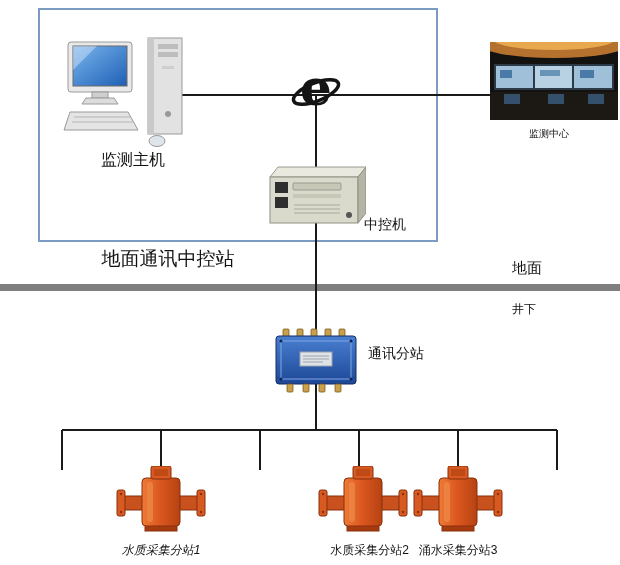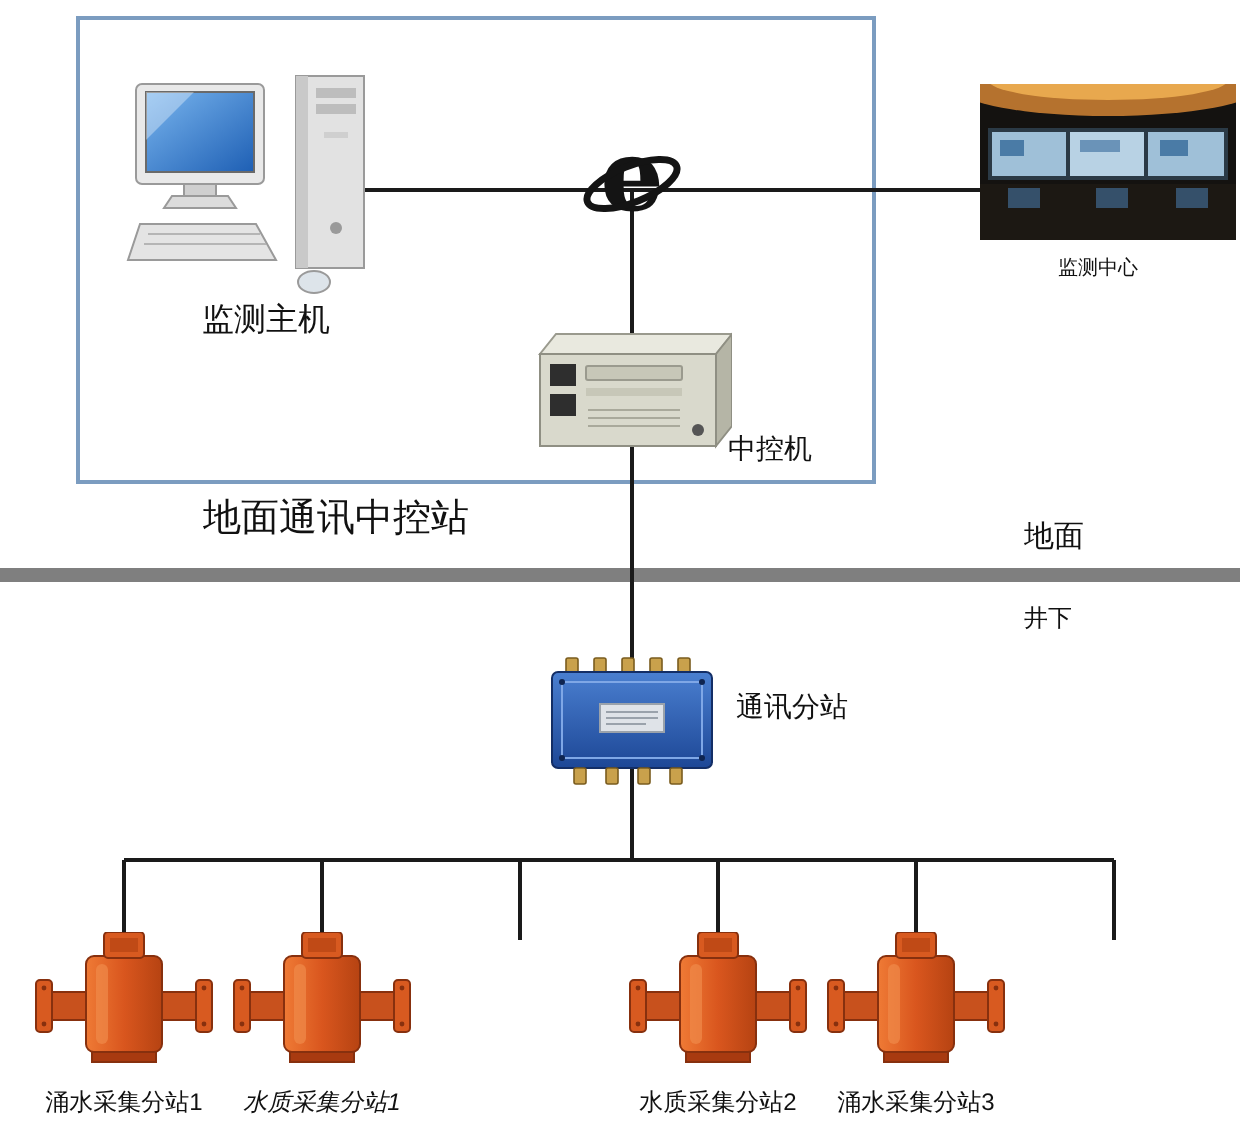--- a/index.html
+++ b/index.html
@@ -163,58 +163,41 @@
   </div>
 
   <div class="lbl center" id="host-label">监测主机</div>
   <div class="lbl center" id="center-label">监测中心</div>
   <div class="lbl" id="control-label">中控机</div>
   <div class="lbl center" id="surface-box-label">地面通讯中控站</div>
   <div class="lbl" id="ground-label">地面</div>
   <div class="lbl" id="underground-label">井下</div>
   <div class="lbl" id="substation-label">通讯分站</div>
 
-  <div class="device" style="left:12px;">
-    <svg width="92" height="70" viewBox="0 0 92 70">
-      <rect x="8" y="30" width="76" height="14" fill="#c8511d" stroke="#87300e"></rect>
-      <rect x="2" y="24" width="8" height="26" rx="2" fill="#d85a20" stroke="#87300e"></rect>
-      <rect x="82" y="24" width="8" height="26" rx="2" fill="#d85a20" stroke="#87300e"></rect>
-      <rect x="30" y="56" width="32" height="9" fill="#a83a10" stroke="#87300e"></rect>
-      <rect x="27" y="12" width="38" height="48" rx="4" fill="url(#bodyGrad)" stroke="#87300e"></rect>
-      <rect x="32" y="16" width="6" height="40" rx="3" fill="#f08a4a" opacity="0.7"></rect>
-      <rect x="36" y="0" width="20" height="13" rx="2" fill="#d85a20" stroke="#87300e"></rect>
-      <rect x="39" y="3" width="14" height="7" fill="#c04a16"></rect>
-      <circle cx="6" cy="28" r="1.2" fill="#87300e"></circle>
-        <circle cx="6" cy="46" r="1.2" fill="#87300e"></circle>
-      <circle cx="86" cy="28" r="1.2" fill="#87300e"></circle>
-        <circle cx="86" cy="46" r="1.2" fill="#87300e"></circle>
-    </svg>
-    <div class="device-label">涌水采集分站1</div>
-  </div>
 
   <div class="device" style="left:111px;font-style:italic;">
     <svg width="92" height="70" viewBox="0 0 92 70">
       <rect x="8" y="30" width="76" height="14" fill="#c8511d" stroke="#87300e"></rect>
       <rect x="2" y="24" width="8" height="26" rx="2" fill="#d85a20" stroke="#87300e"></rect>
       <rect x="82" y="24" width="8" height="26" rx="2" fill="#d85a20" stroke="#87300e"></rect>
       <rect x="30" y="56" width="32" height="9" fill="#a83a10" stroke="#87300e"></rect>
       <rect x="27" y="12" width="38" height="48" rx="4" fill="url(#bodyGrad)" stroke="#87300e"></rect>
       <rect x="32" y="16" width="6" height="40" rx="3" fill="#f08a4a" opacity="0.7"></rect>
       <rect x="36" y="0" width="20" height="13" rx="2" fill="#d85a20" stroke="#87300e"></rect>
       <rect x="39" y="3" width="14" height="7" fill="#c04a16"></rect>
       <circle cx="6" cy="28" r="1.2" fill="#87300e"></circle>
         <circle cx="6" cy="46" r="1.2" fill="#87300e"></circle>
       <circle cx="86" cy="28" r="1.2" fill="#87300e"></circle>
         <circle cx="86" cy="46" r="1.2" fill="#87300e"></circle>
     </svg>
     <div class="device-label">水质采集分站1</div>
   </div>
 
 
-  <div class="device" style="left:309px;">
+  <div class="device" style="left:309px;text-align:right;">
     <svg width="92" height="70" viewBox="0 0 92 70">
       <rect x="8" y="30" width="76" height="14" fill="#c8511d" stroke="#87300e"></rect>
       <rect x="2" y="24" width="8" height="26" rx="2" fill="#d85a20" stroke="#87300e"></rect>
       <rect x="82" y="24" width="8" height="26" rx="2" fill="#d85a20" stroke="#87300e"></rect>
       <rect x="30" y="56" width="32" height="9" fill="#a83a10" stroke="#87300e"></rect>
       <rect x="27" y="12" width="38" height="48" rx="4" fill="url(#bodyGrad)" stroke="#87300e"></rect>
       <rect x="32" y="16" width="6" height="40" rx="3" fill="#f08a4a" opacity="0.7"></rect>
       <rect x="36" y="0" width="20" height="13" rx="2" fill="#d85a20" stroke="#87300e"></rect>
       <rect x="39" y="3" width="14" height="7" fill="#c04a16"></rect>
       <circle cx="6" cy="28" r="1.2" fill="#87300e"></circle>

